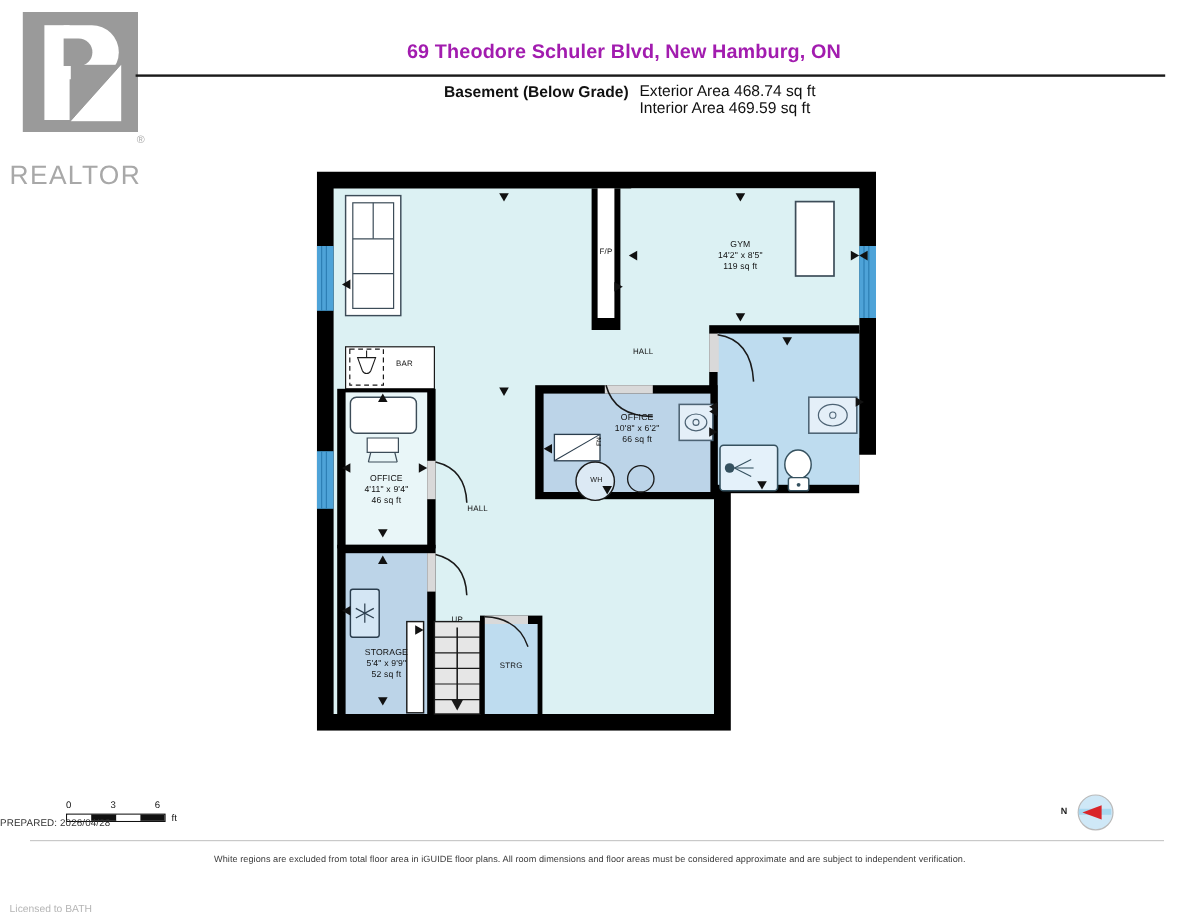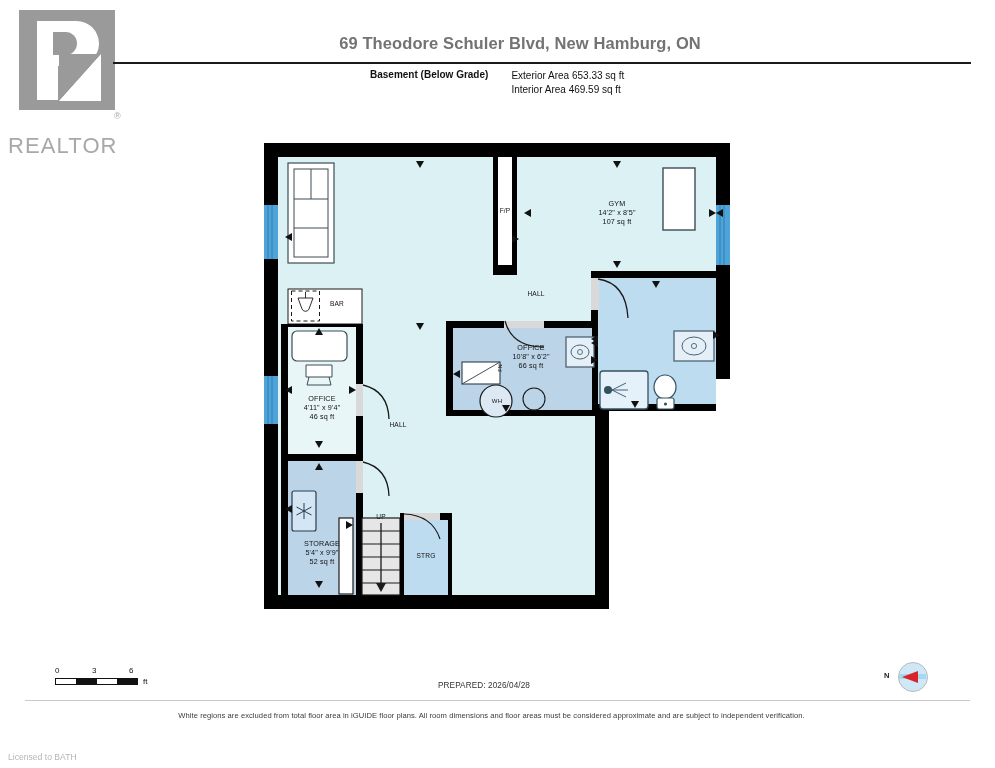--- a/index.html
+++ b/index.html
@@ -72,35 +72,35 @@
   }
 
   
   #title {
     position: absolute;
     left: 120px; top: 34px;
     width: 800px;
     text-align: center;
     font-size: 16.5px;
     font-weight: bold;
-    color: #737373;
+    color: #a21caf;
     letter-spacing: 0.1px;
   }
   #header-rule {
     position: absolute;
     left: 113px; top: 62px;
     width: 858px; height: 2px;
     background: #1a1a1a;
   }
   #subheader {
     position: absolute;
     left: 370px; top: 69px;
     display: flex;
-    gap: 23px;
-    font-size: 10px;
+    gap: 9px;
+    font-size: 13px;
     color: #111111;
   }
   #sub-floor { font-weight: bold; white-space: nowrap; }
   #sub-areas { line-height: 13.5px; }
 
   
   #plan {
     position: absolute;
     left: 264px; top: 143px;
     width: 466px; height: 466px;
@@ -150,21 +150,20 @@
   #scale-unit {
     position: absolute;
     left: 88px; top: 11px;
     font-size: 8px; color: #111;
   }
 
   #prepared {
     position: absolute;
     left: 0; top: 681px;
     width: 968px;
-    text-align: center;
     font-size: 8.2px;
     color: #333333;
     letter-spacing: 0.1px;
   }
 
   #compass {
     position: absolute;
     left: 884px; top: 660px;
     width: 46px; height: 34px;
   }
@@ -234,21 +233,21 @@
     </div>
     <div id="realtor-word">REALTOR</div>
     <div id="realtor-reg">®</div>
   </div>
 
   <div id="title">69 Theodore Schuler Blvd, New Hamburg, ON</div>
   <div id="header-rule"></div>
   <div id="subheader">
     <div id="sub-floor">Basement (Below Grade)</div>
     <div id="sub-areas">
-      <div>Exterior Area 653.33 sq ft</div>
+      <div>Exterior Area 468.74 sq ft</div>
       <div>Interior Area 469.59 sq ft</div>
     </div>
   </div>
 
   <div id="plan">
     <svg width="466" height="466" viewBox="0 0 466 466" xmlns="http://www.w3.org/2000/svg">
       <defs>
         <g id="arrow-u">
             <path d="M0,0 L8,0 L4,6 Z" fill="#111"></path>
           </g>
@@ -436,21 +435,21 @@
         <path d="M367,258 l8,0 l-4,7 Z"></path>
 
         <path d="M449,188 l0,8 l7,-4 Z"></path>
       </g>
     </svg>
 
 
     <div class="room-label" style="left:293px; top:56px; width:120px;">
       <span class="rm-name">GYM</span>
       <span class="rm-dim">14'2" x 8'5"</span>
-      <span class="rm-area">107 sq ft</span>
+      <span class="rm-area">119 sq ft</span>
     </div>
 
 
     <div class="room-label" style="left:212px; top:200px; width:110px;">
       <span class="rm-name">OFFICE</span>
       <span class="rm-dim">10'8" x 6'2"</span>
       <span class="rm-area">66 sq ft</span>
     </div>
 
     <div class="room-label" style="left:3px; top:251px; width:110px;">

